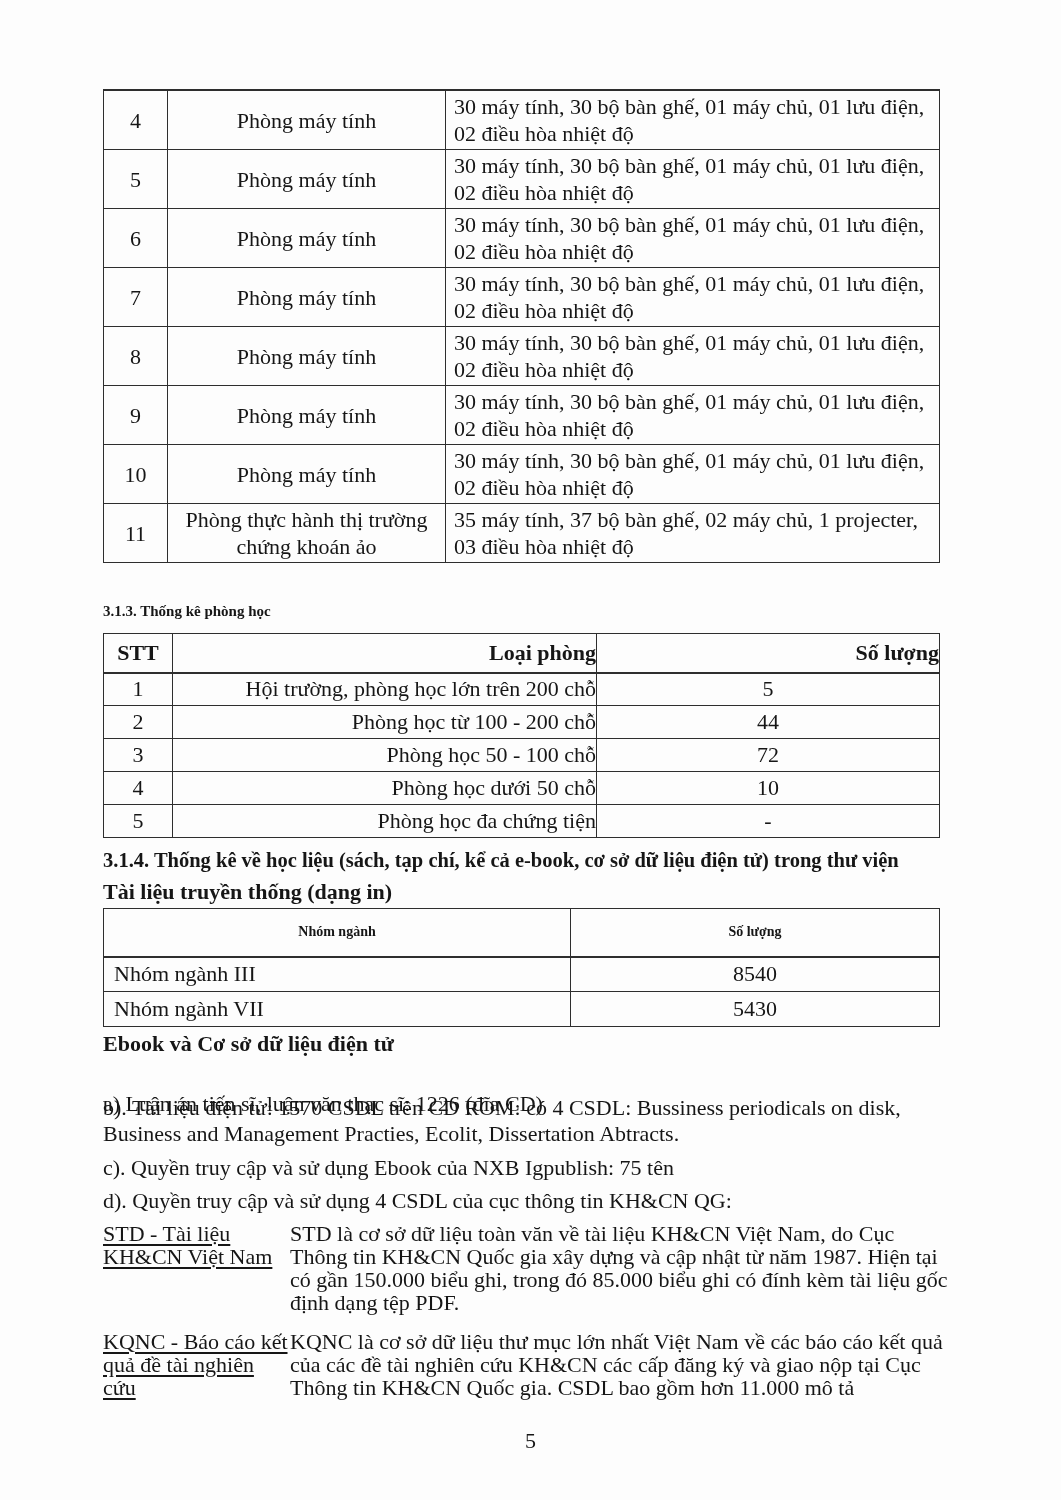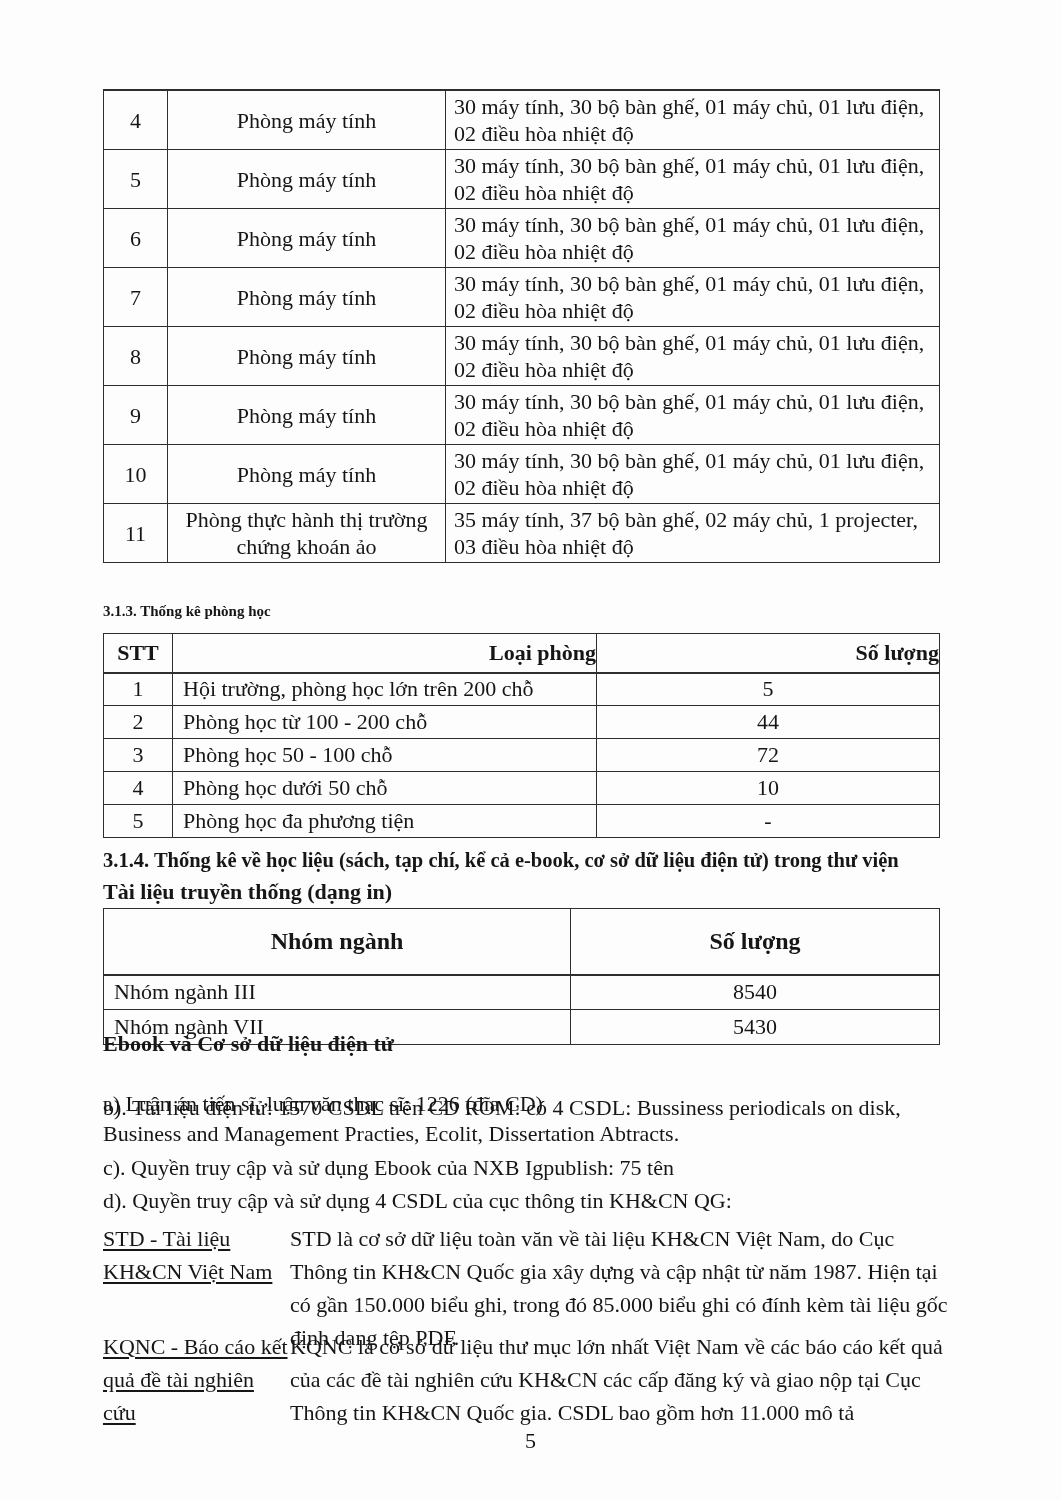--- a/index.html
+++ b/index.html
@@ -25,46 +25,46 @@
 
   
   .h313 { position: absolute; left: 103px; top: 603px; font-size: 15px; font-weight: bold; }
 
   
   .t2 { position: absolute; left: 103px; top: 633px; width: 836px; }
   .t2 th { font-size: 22px; font-weight: bold; height: 39px; text-align: right; border-bottom-width: 2px; }
   .t2 td { font-size: 22px; height: 33px; }
   .t2 .d1, .t2 .hc1 { width: 69px; text-align: center; margin-top: 44px; }
   .t2 .d2, .t2 .hc2 { width: 424px; }
-  .t2 .d2 { text-align: left; padding-left: 10px; }
+  .t2 .d2 { text-align: right; padding-left: 10px; }
   .t2 .d3, .t2 .hc3 { width: 343px; }
   .t2 .d3 { text-align: center; }
 
   
   .h314  { position: absolute; left: 103px; top: 849px; font-size: 20.5px; font-weight: bold; white-space: nowrap; }
   .h314b { position: absolute; left: 103px; top: 879px; font-size: 22px; font-weight: bold; }
 
   
   .t3 { position: absolute; left: 103px; top: 908px; width: 836px; }
-  .t3 th { font-size: 24px; font-weight: bold; height: 66px; text-align: center; border-bottom-width: 2px; }
+  .t3 th { font-size: 14px; font-weight: bold; height: 48px; text-align: center; border-bottom-width: 2px; }
   .t3 td { font-size: 22px; height: 35px; }
   .t3 .p1 { text-align: left; padding-left: 10px; }
   .t3 .g1 { width: 467px; }
   .t3 .p2, .t3 .g2 { width: 369px; text-align: center; }
 
   
   .ebook-h { position: absolute; left: 103px; top: 1031px; font-size: 22px; font-weight: bold; }
   .item { position: absolute; left: 103px; width: 880px; font-size: 22px; line-height: 26px; }
   .i-a { top: 1059px; margin-top: 32px; }
   .i-b { top: 1095px; }
   .i-c { top: 1155px; }
   .i-d { top: 1188px; }
 
   
-  .db { position: absolute; left: 103px; width: 852px; display: flex; font-size: 22px; line-height: 33px; }
+  .db { position: absolute; left: 103px; width: 852px; display: flex; font-size: 22px; line-height: 23px; }
   .db-1 { top: 1222px; }
   .db-2 { top: 1330px; }
   .db-label { flex: 0 0 187px; text-decoration: underline; text-underline-offset: 3px; }
   .db-desc { flex: 1; }
 
   
   .pnum { position: absolute; left: 0; top: 1428px; width: 100%; text-align: center; font-size: 22px; }
 </style>
 </head>
 <body>
@@ -142,21 +142,21 @@
           <td class="d2">Phòng học 50 - 100 chỗ</td>
           <td class="d3">72</td>
         </tr>
         <tr>
           <td class="d1">4</td>
           <td class="d2">Phòng học dưới 50 chỗ</td>
           <td class="d3">10</td>
         </tr>
         <tr>
           <td class="d1">5</td>
-          <td class="d2">Phòng học đa phương tiện</td>
+          <td class="d2">Phòng học đa chứng tiện</td>
           <td class="d3">-</td>
         </tr>
       </tbody>
   </table>
 
   <div class="h314">3.1.4. Thống kê về học liệu (sách, tạp chí, kể cả e-book, cơ sở dữ liệu điện tử) trong thư viện</div>
   <div class="h314b">Tài liệu truyền thống (dạng in)</div>
 
   <table class="t3">
     <thead>

